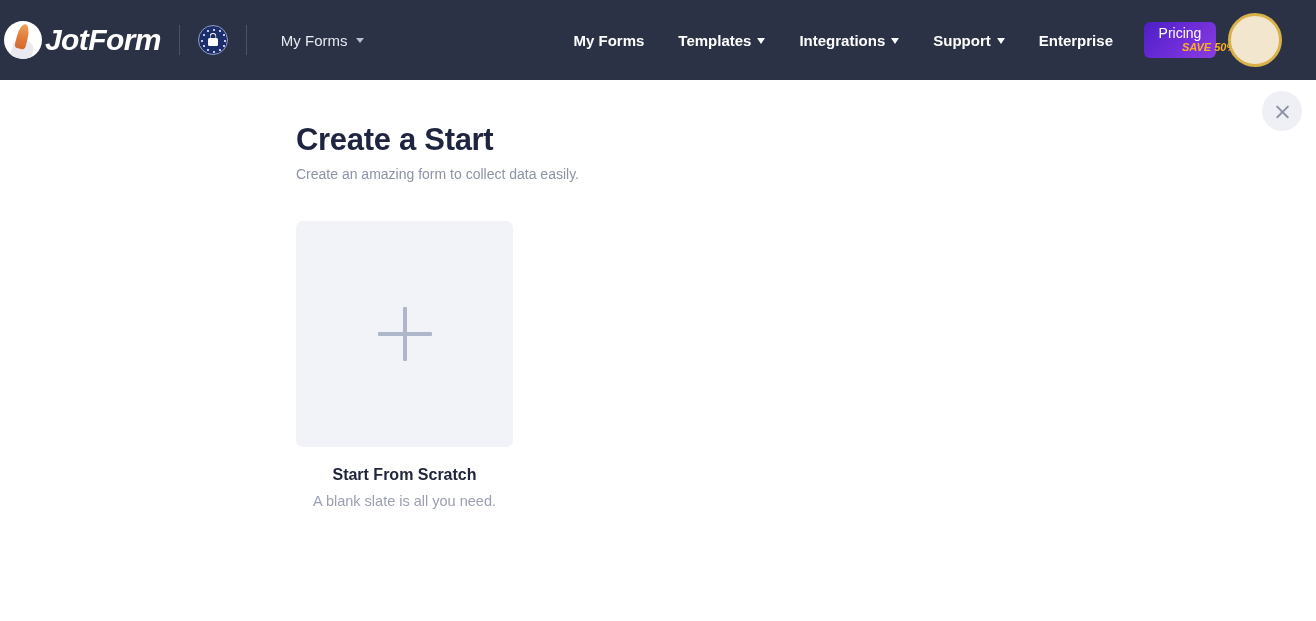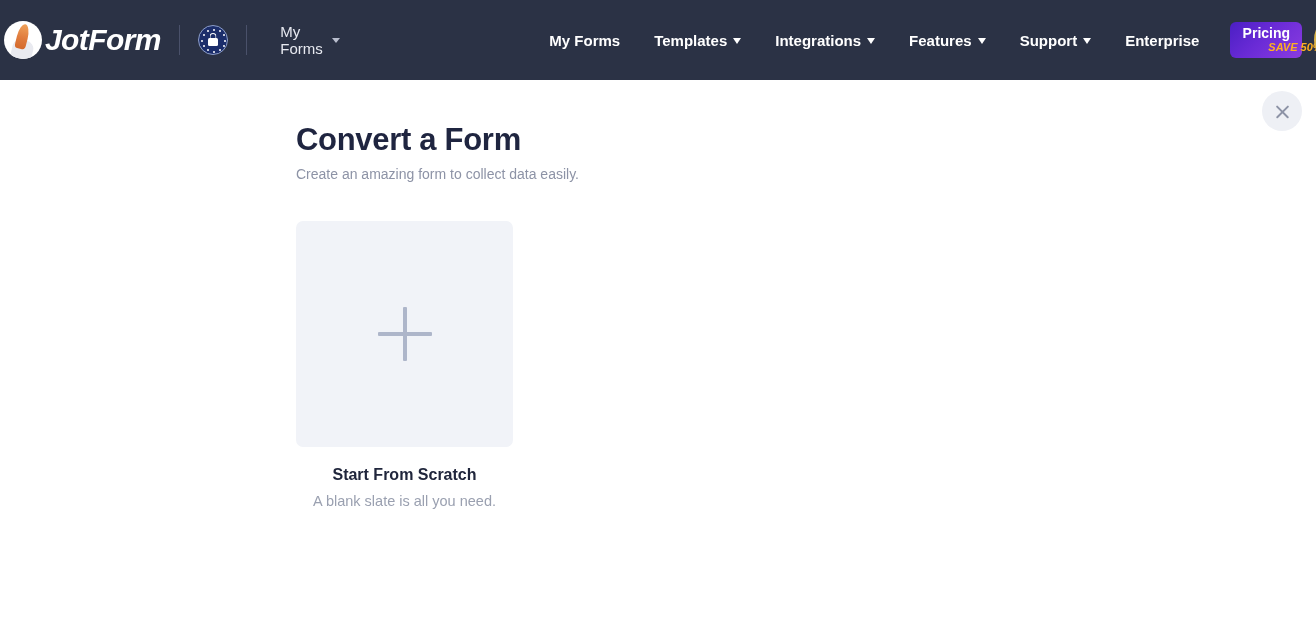--- a/index.html
+++ b/index.html
@@ -163,21 +163,21 @@
     border-radius: 6px;
     background: linear-gradient(135deg,#4b1fc4 0%, #6a2bd6 45%, #8a3ce0 100%);
     padding: 4px 4px 5px;
     text-align: center;
     cursor: pointer;
     flex: 0 0 auto;
   }
   .pricing-badge .p-top {
     color: #ffffff;
     font-size: 14px;
-    font-weight: bold;
+    font-weight: normal;
     line-height: 1.05;
   }
   .pricing-badge .p-bot {
     color: #ffb020;
     font-size: 11px;
     font-weight: bold;
     font-style: italic;
     line-height: 1.15;
     white-space: nowrap;
     margin-left: 34px;
@@ -449,24 +449,20 @@
     </div>
     <div class="nav-item">
       <span>Templates</span>
       <span class="caret"></span>
     </div>
     <div class="nav-item">
       <span>Integrations</span>
       <span class="caret"></span>
     </div>
     <div class="nav-item">
-      <span>Features</span>
-      <span class="caret"></span>
-    </div>
-    <div class="nav-item">
       <span>Support</span>
       <span class="caret"></span>
     </div>
     <div class="nav-item">
       <span>Enterprise</span>
     </div>
 
     <div class="pricing-badge">
       <div class="p-top">Pricing</div>
       <div class="p-bot">SAVE 50%</div>
@@ -484,21 +480,21 @@
   </nav>
 </div>
 
 <div class="content">
 
   <div class="close-btn">
     <span class="x"></span>
   </div>
 
   <div class="panel">
-    <h1 class="page-title">Convert a Form</h1>
+    <h1 class="page-title">Create a Start</h1>
     <div class="page-sub">Create an amazing form to collect data easily.</div>
 
     <div class="cards">
 
       <div class="card">
         <div class="card-tile">
           <div class="plus-icon"></div>
         </div>
         <div class="card-title">Start From Scratch</div>
         <div class="card-desc">A blank slate is all you need.</div>

